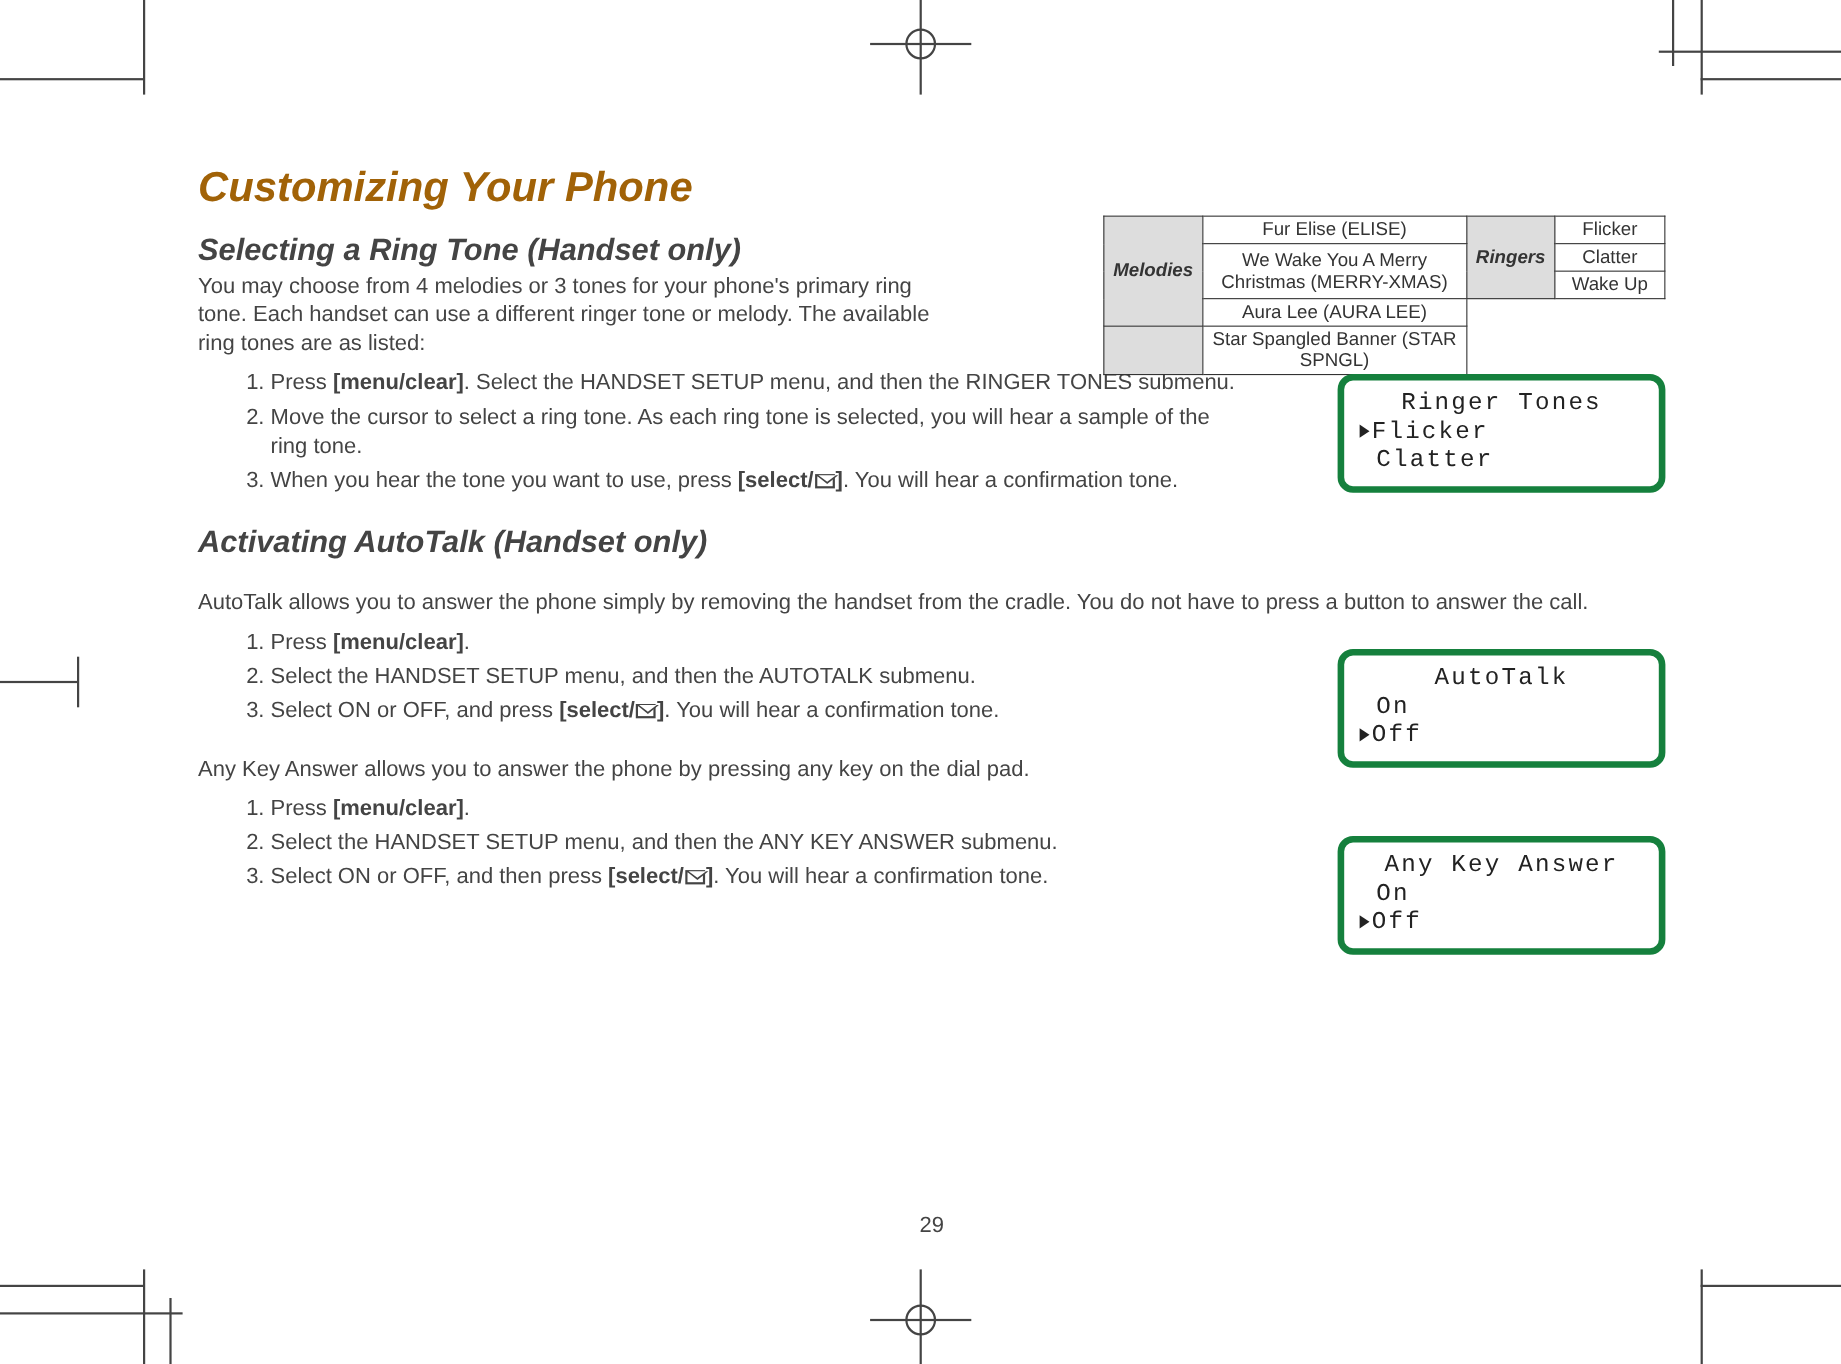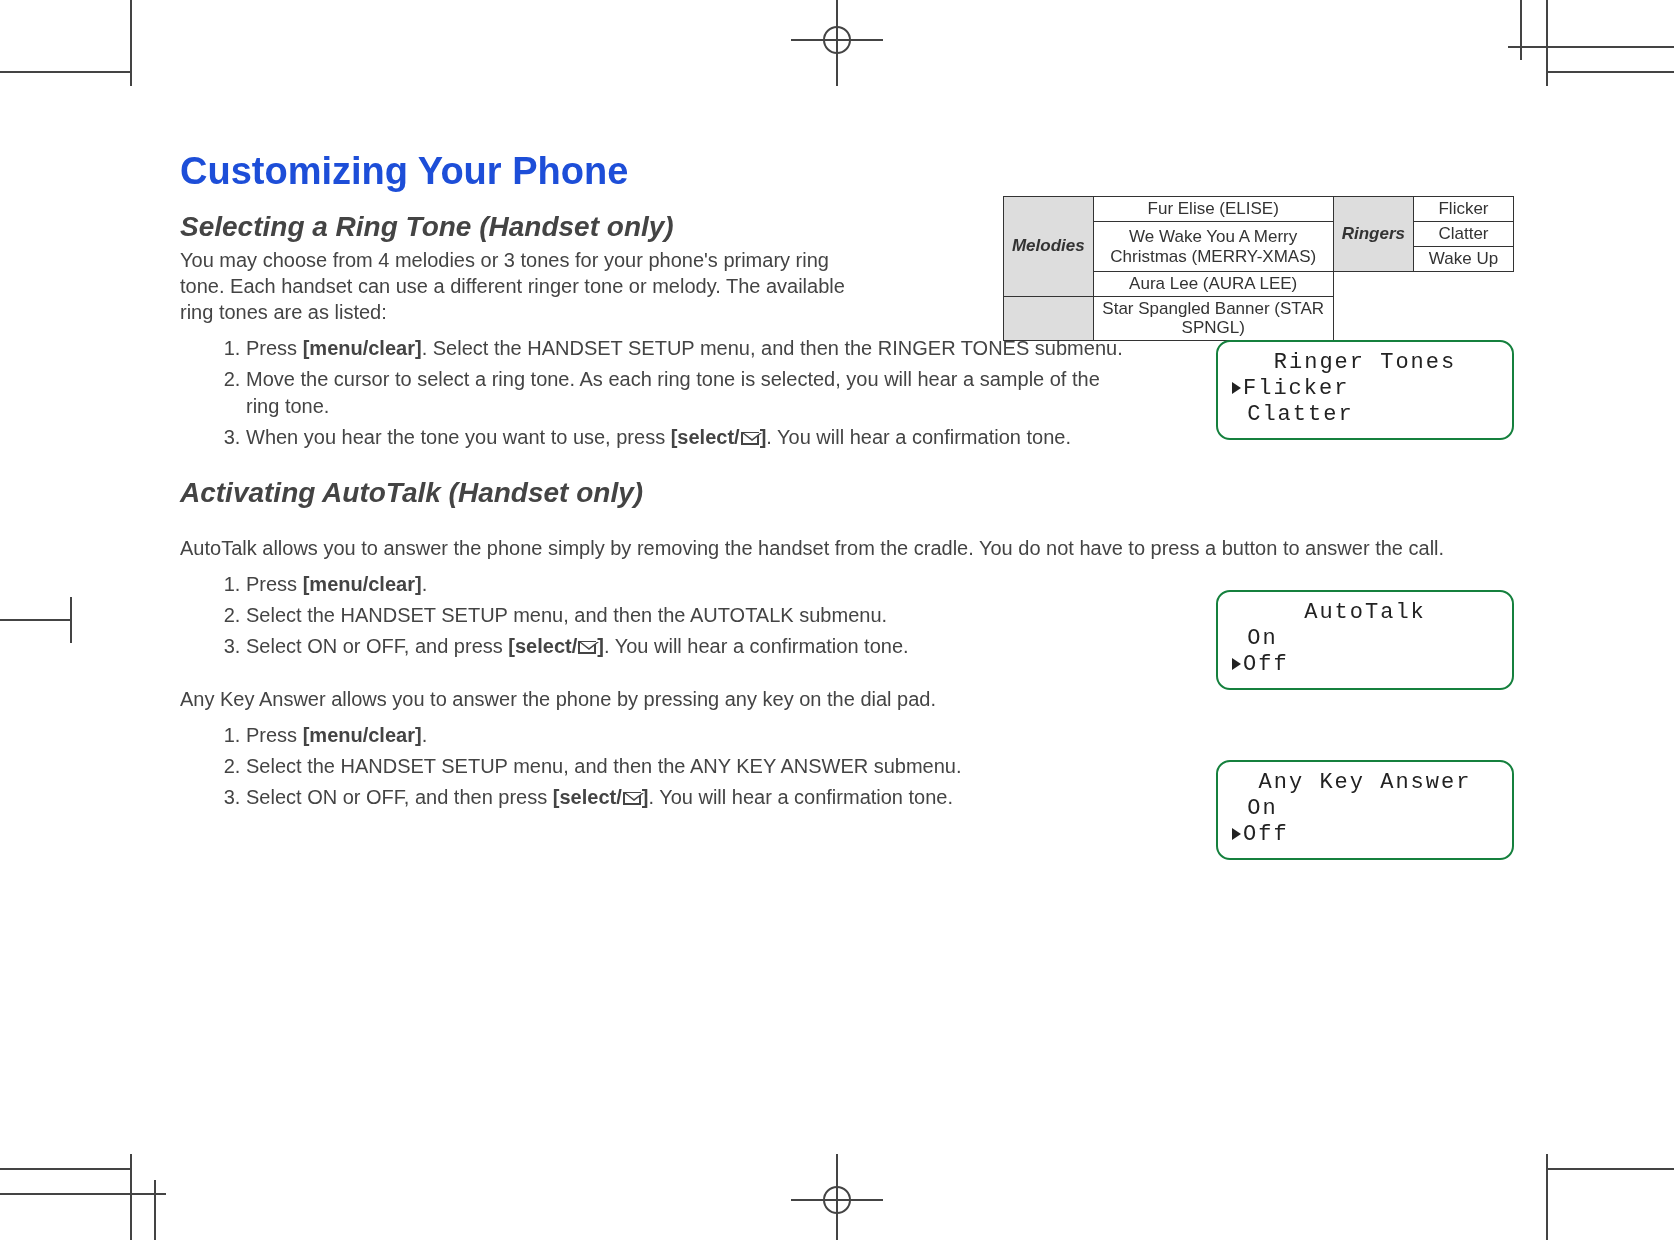--- a/index.html
+++ b/index.html
@@ -45,21 +45,22 @@
   .page {
     position: absolute;
     left: 180px; right: 160px;
     top: 150px; bottom: 120px;
   }
 
   h1 {
     margin: 0 0 6px 0;
     font-size: 38px;
     font-weight: 700;
-    color: #1d4ed8;
+    font-style: italic;
+    color: #a16207;
   }
   h2 {
     margin: 18px 0 4px 0;
     font-size: 28px;
     font-weight: 700;
     font-style: italic;
     color: #444;
   }
   p.intro {
     margin: 4px 0 0 0;
@@ -130,21 +131,21 @@
     text-align: center;
   }
   .rt-table td.mel { width: 240px; line-height: 1.15; }
   .rt-table td.rng { width: 100px; }
 
   
   .lcd {
     position: absolute;
     right: 0;
     width: 298px;
-    border: 2px solid #15803d;
+    border: 6px solid #15803d;
     border-radius: 14px;
     padding: 8px 14px 10px 14px;
     font-family: "Courier New", monospace;
     font-size: 22px;
     letter-spacing: 2px;
     color: #222;
     line-height: 1.18;
   }
   .lcd .title { text-align: center; white-space: pre; }
   .lcd .row { white-space: pre; }
@@ -275,13 +276,14 @@
       <span>Select ON or OFF, and then press </span><span class="b"><span>[select/</span><span class="mail-icon"></span><span>]</span></span><span>. You will hear a confirmation tone.</span>
     </li>
   </ol>
 
   <div class="lcd anykey">
     <div class="title">Any Key Answer</div>
     <div class="row"> <span>On</span></div>
     <div class="row"><span class="caret"></span><span>Off</span></div>
   </div>
 
+  <div class="page-num">29</div>
 </div>
 
 </body></html>

